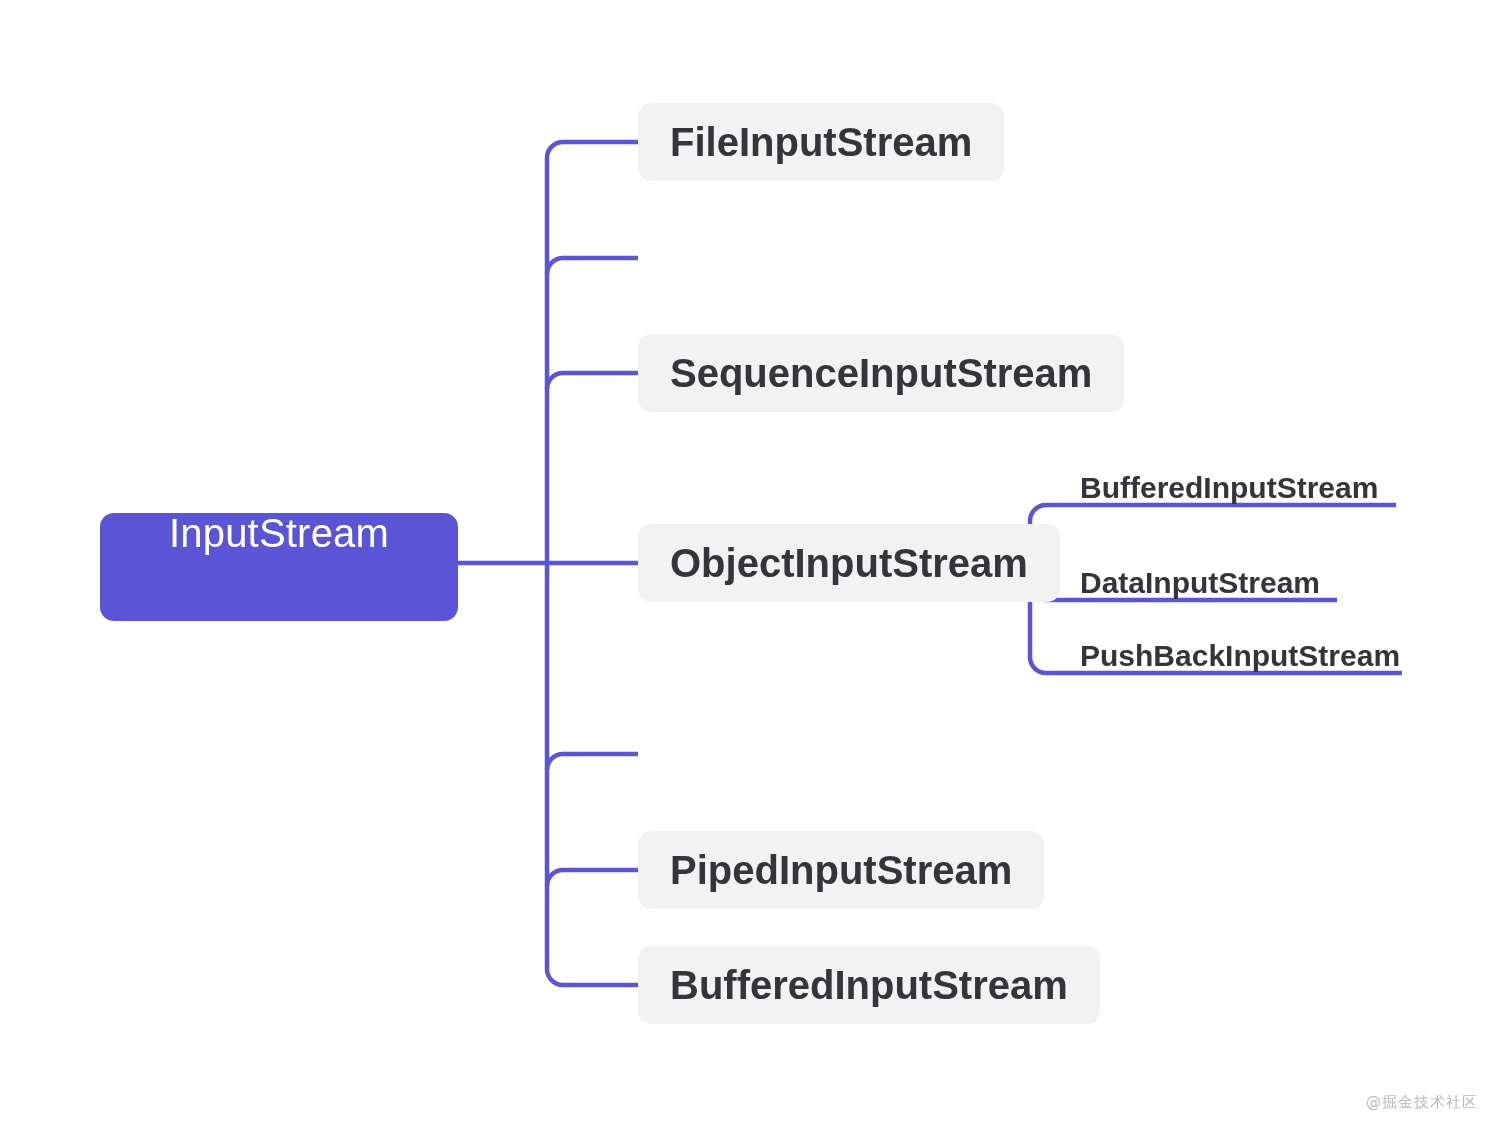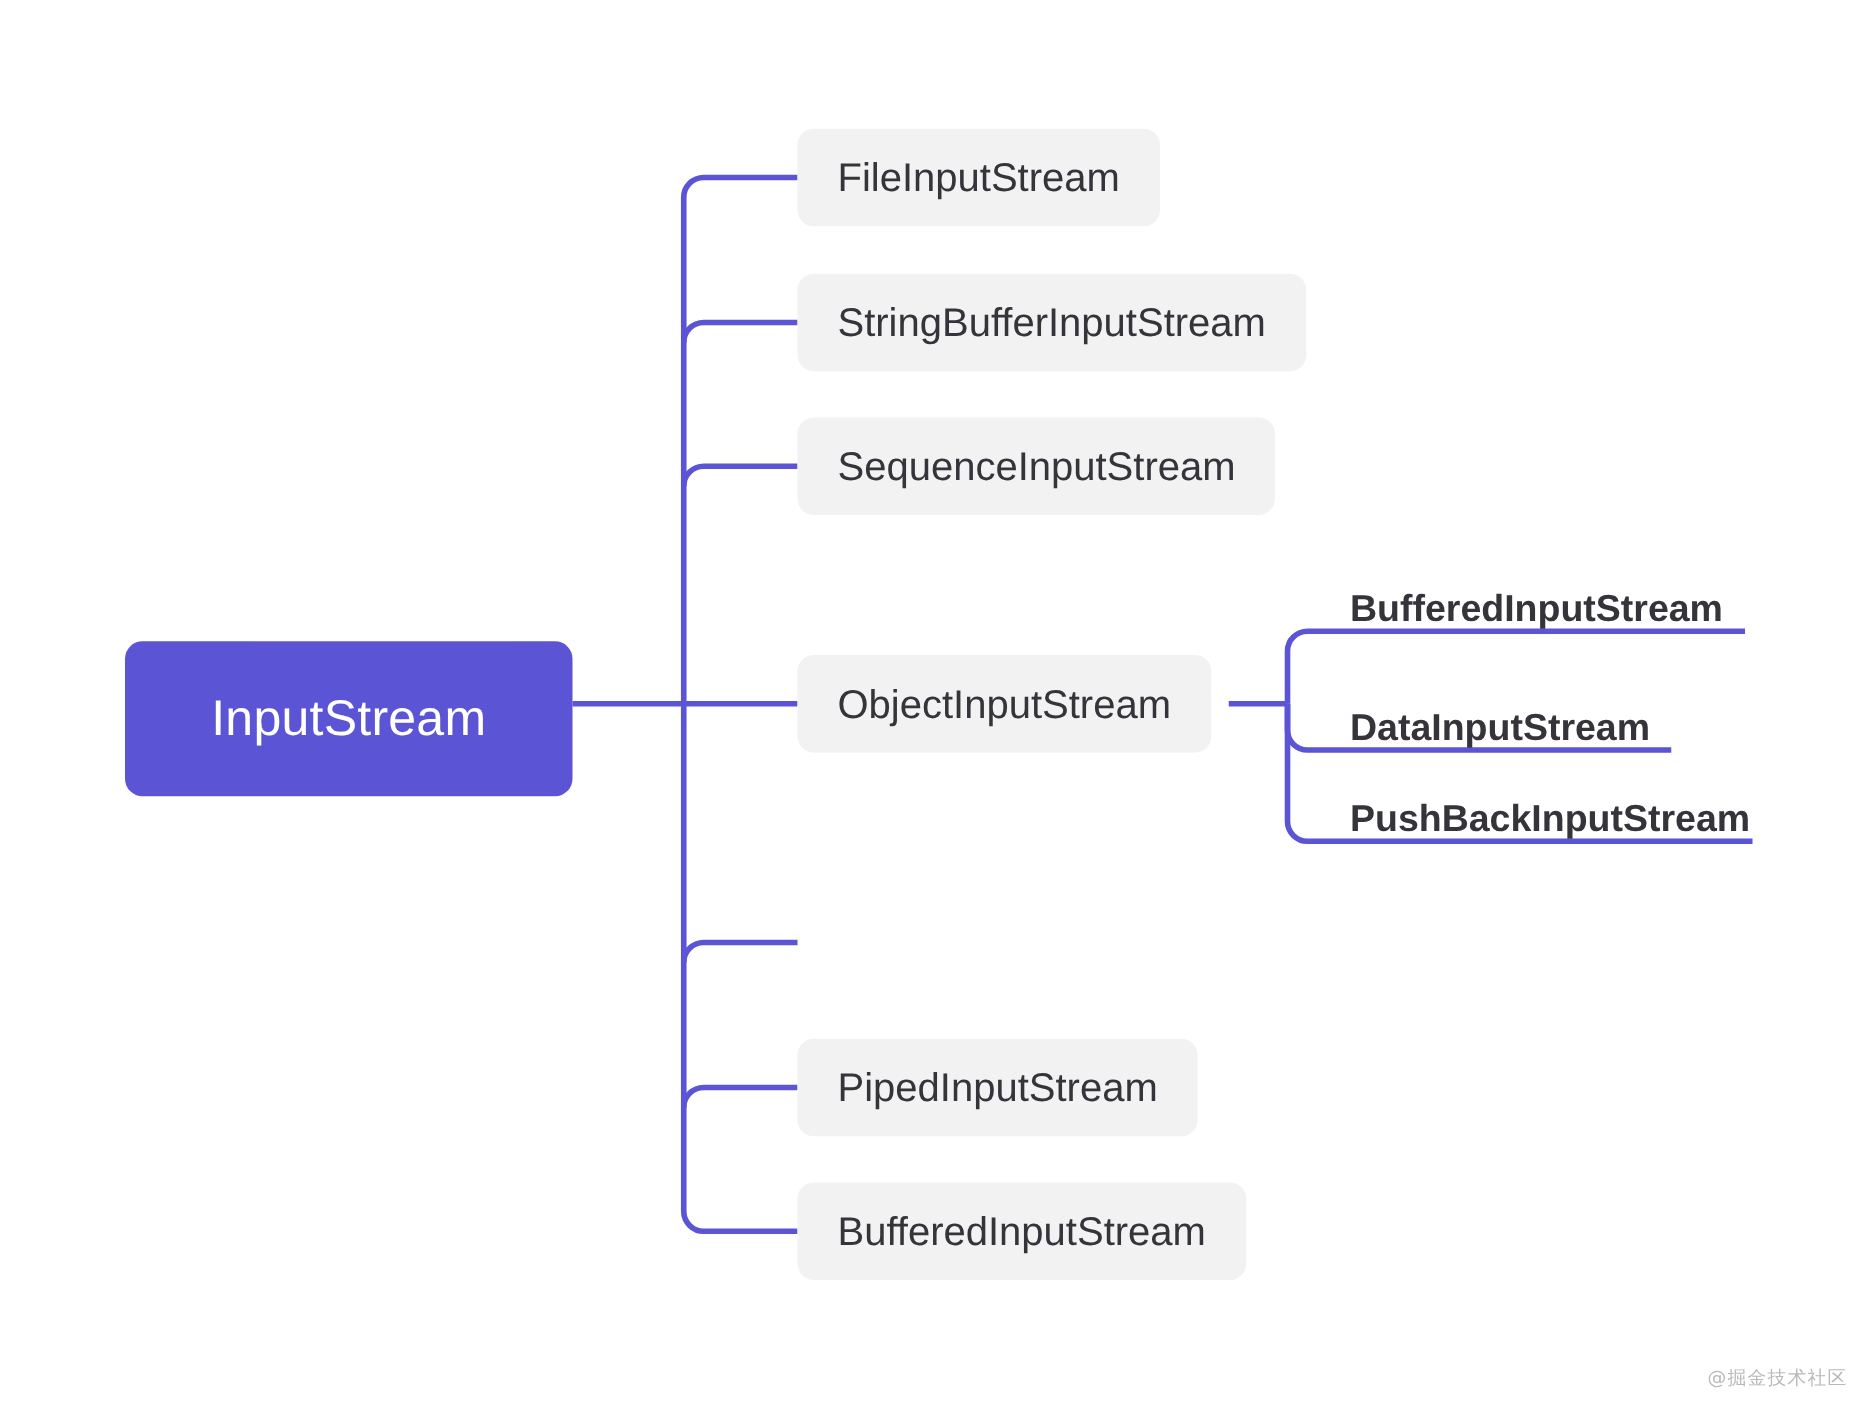--- a/index.html
+++ b/index.html
@@ -26,25 +26,24 @@
     height: 1128px;
     pointer-events: none;
   }
 
   
   .root-node {
     position: absolute;
     left: 100px;
     top: 513px;
     width: 358px;
-    height: 124px;
+    height: 108px;
     border-radius: 14px;
     background: #5B55D6;
     display: flex;
-    align-items: center;
     justify-content: center;
     box-sizing: border-box;
   }
   .root-node .root-label {
     color: #ffffff;
     font-size: 40px;
     font-weight: 400;
     letter-spacing: 0.2px;
     line-height: 1;
     white-space: nowrap;
@@ -56,22 +55,22 @@
     background: #F2F2F2;
     border-radius: 13px;
     display: flex;
     align-items: center;
     box-sizing: border-box;
     padding: 0 32px;
     height: 78px;
   }
   .node-box .node-label {
     color: #34343A;
-    font-size: 32px;
-    font-weight: 400;
+    font-size: 40px;
+    font-weight: 700;
     line-height: 1;
     white-space: nowrap;
   }
 
   
   .leaf-node {
     position: absolute;
     display: flex;
     align-items: flex-end;
     box-sizing: border-box;
@@ -131,23 +130,20 @@
   </svg>
 
   <div class="root-node">
     <span class="root-label">InputStream</span>
   </div>
 
   <div class="node-box" style="left:638px; top:103px;">
     <span class="node-label">FileInputStream</span>
   </div>
 
-  <div class="node-box" style="left:638px; top:219px;">
-    <span class="node-label">StringBufferInputStream</span>
-  </div>
 
   <div class="node-box" style="left:638px; top:334px;">
     <span class="node-label">SequenceInputStream</span>
   </div>
 
   <div class="node-box" style="left:638px; top:524px;">
     <span class="node-label">ObjectInputStream</span>
   </div>
 
 

